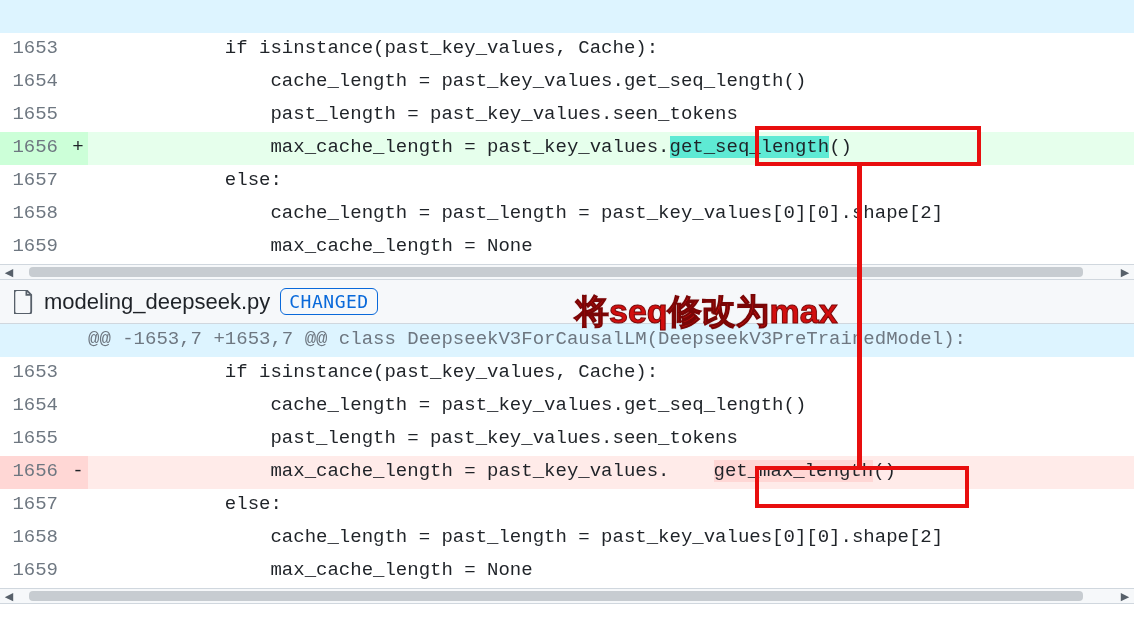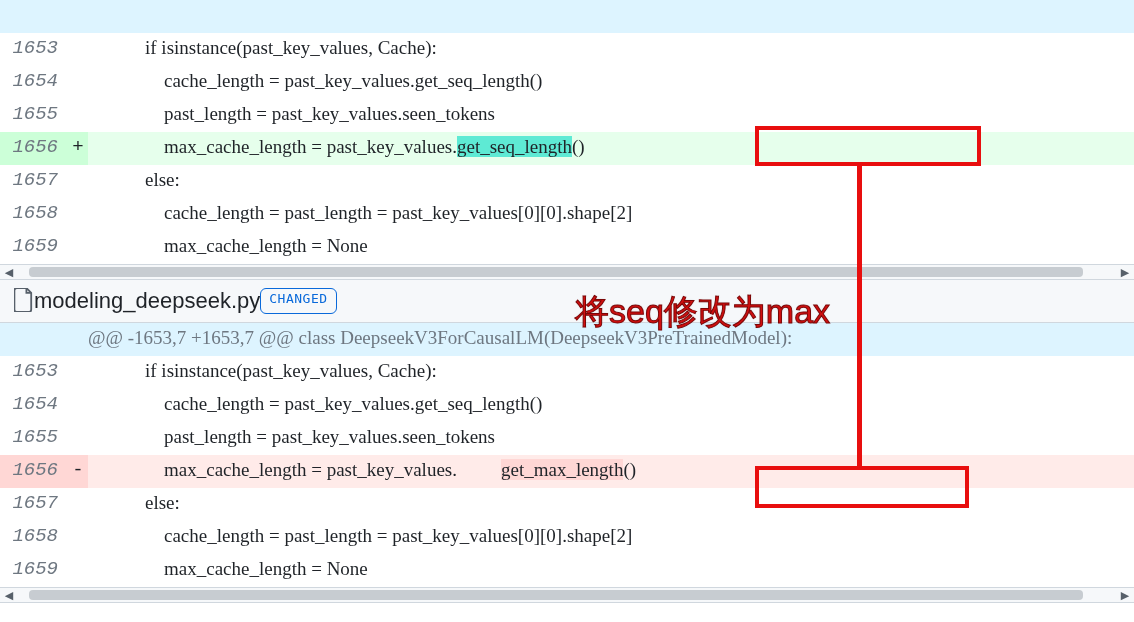--- a/index.html
+++ b/index.html
@@ -28,36 +28,35 @@
   .line-num {
     flex: 0 0 68px;
     width: 68px;
     text-align: right;
     padding: 4px 10px 4px 0;
     color: #6e7781;
     font-family: ui-monospace, "SFMono-Regular", Consolas, "Liberation Mono", Menlo, monospace;
     font-size: 19px;
     user-select: none;
     background: #ffffff;
-    font-style: italic;
   }
   .marker {
     flex: 0 0 20px;
     width: 20px;
     text-align: center;
     padding: 4px 0;
     font-family: ui-monospace, "SFMono-Regular", Consolas, "Liberation Mono", Menlo, monospace;
     font-size: 19px;
     color: #1f2328;
     user-select: none;
   }
   .code-cell {
     flex: 1 1 auto;
     padding: 4px 8px 4px 0;
-    font-family: Liberation Serif, serif;
+    font-family: Liberation Mono, monospace;
     font-size: 19px;
     white-space: pre;
     color: #1f2328;
     min-width: 0;
   }
   .row-blank-hunk {
     background: #ddf4ff;
   }
   .row-blank-hunk .line-num { background: #ddf4ff; }
   .row-blank-hunk .code-cell { min-height: 20px; }
@@ -104,45 +103,47 @@
   }
   .hscroll-thumb {
     position:absolute;
     top:2px; bottom:2px;
     background:#c7ccd1;
     border-radius:4px;
   }
 
   .file-header {
     display:flex;
+    align-items:center;
+    gap:10px;
     padding: 8px 14px;
     background:#f6f8fa;
     border-bottom:1px solid #d0d7de;
   }
   .file-icon {
     color:#57606a;
   }
   .file-name {
     font-size: 22px;
     color:#1f2328;
     font-family: -apple-system, BlinkMacSystemFont, "Segoe UI", Helvetica, Arial, sans-serif;
   }
   .badge {
     font-family: ui-monospace, "SFMono-Regular", Consolas, monospace;
-    font-size: 13px;
+    font-size: 18px;
     color:#0969da;
     border:1.5px solid #0969da;
     border-radius:6px;
     padding:2px 8px;
     letter-spacing:0.5px;
   }
 
   .annotation-text {
     position:absolute;
-    font-weight:400;
+    font-weight:700;
     font-size:34px;
     color:#d20f0f;
     -webkit-text-stroke: 1px #7a0606;
     text-shadow: 0 0 2px rgba(0,0,0,0.2);
     pointer-events:none;
     font-family: "Microsoft YaHei", "PingFang SC", sans-serif;
   }
   .annotation-box {
     position:absolute;
     border:4px solid #e80e0e;

